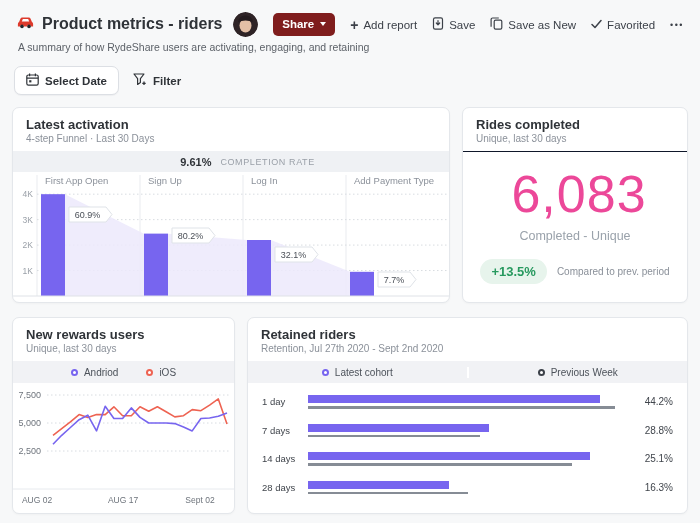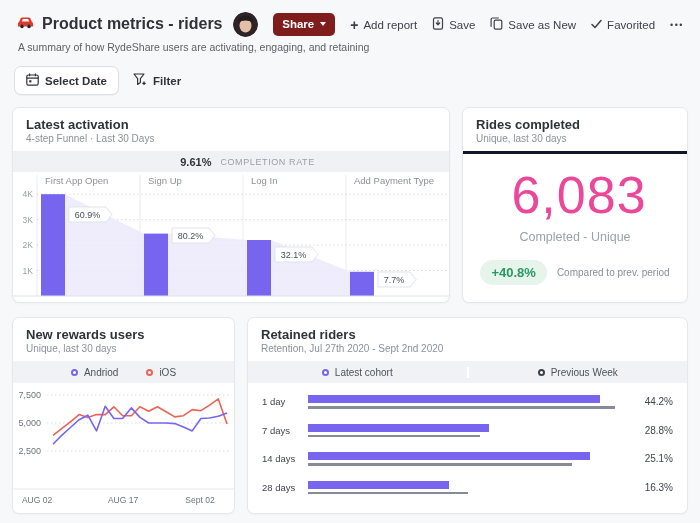--- a/index.html
+++ b/index.html
@@ -30,21 +30,21 @@
   .row { display:flex; gap:12px; }
   .row1 { margin-bottom:14px; }
   .panel { background:#fff; border:1px solid #e4e7eb; border-radius:7px; box-shadow:0 1px 2px rgba(16,24,40,.03); overflow:hidden; }
   .panel-funnel { width:438px; height:196px; }
   .panel-rides { flex:1; height:196px; display:flex; flex-direction:column; }
   .panel-rewards { width:223px; height:197px; }
   .panel-retention { flex:1; height:197px; }
   .p-head { padding:9px 13px 7px; }
   .p-title { font-size:13px; font-weight:bold; color:#2f3338; }
   .p-sub { font-size:10px; color:#8b919a; margin-top:1px; }
-  .p-head.bordered { border-bottom:3px solid #0f172a; }
+  .p-head.bordered { border-bottom:1px solid #0f172a; }
 
   
   .strip { height:21px; background:#eff1f4; display:flex; align-items:center; justify-content:center; gap:9px; }
   .strip .cv { font-size:11px; font-weight:bold; color:#2f3338;padding-left:33px; }
   .strip .cl { font-size:9px; color:#9aa0a8; letter-spacing:.6px; }
   .legend-strip { height:22px; background:#f1f2f5; display:flex; align-items:center; }
   .legend-half { flex:1; display:flex; align-items:center; justify-content:center; gap:6px; cursor:pointer; }
   .legend-half + .legend-half { border-left:2px solid #fff; }
   .legend-strip.compact { justify-content:center; gap:28px; }
   .legend-strip.compact .legend-half { flex:0 0 auto; border:none; }
@@ -207,21 +207,21 @@
 
     <section class="panel panel-rides">
       <div class="p-head bordered">
         <div class="p-title">Rides completed</div>
         <div class="p-sub">Unique, last 30 days</div>
       </div>
       <div class="rides-body">
         <div class="big-number">6,083</div>
         <div class="big-label">Completed - Unique</div>
         <div class="delta-row">
-          <span class="delta-pill">+40.8%</span>
+          <span class="delta-pill">+13.5%</span>
           <span class="delta-cap">Compared to prev. period</span>
         </div>
       </div>
     </section>
   </div>
 
   <div class="row">
 
     <section class="panel panel-rewards">
       <div class="p-head">

